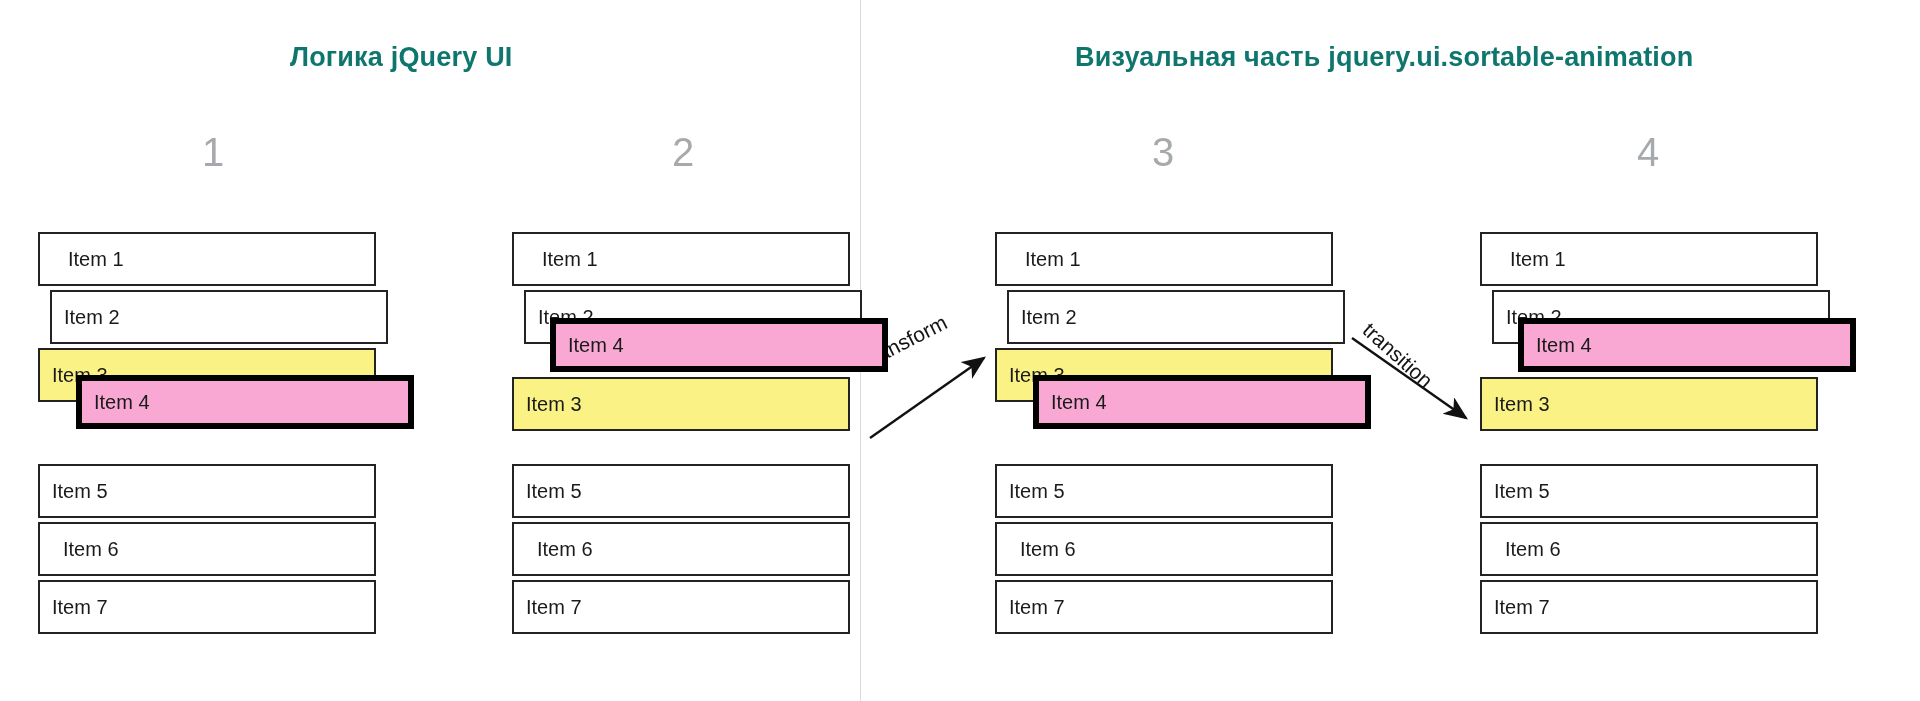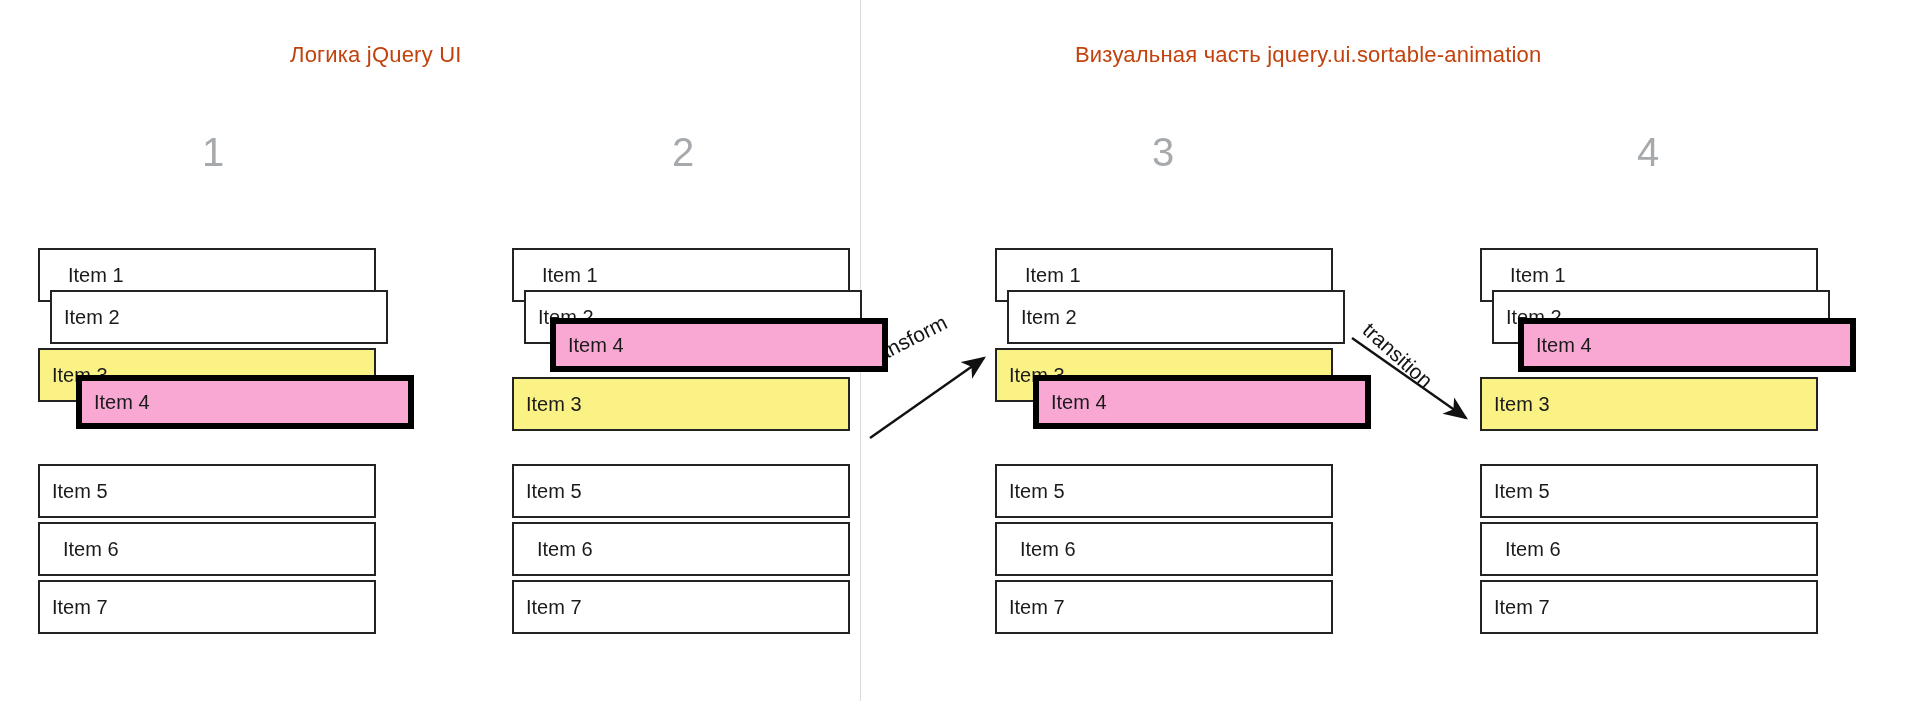--- a/index.html
+++ b/index.html
@@ -12,23 +12,23 @@
     height: 701px;
     position: relative;
     overflow: hidden;
     font-family: "Liberation Sans", sans-serif;
     color: #1a1a1a;
   }
 
   
   .panel-title {
     position: absolute;
-    font-size: 22px;
-    color: #c2410c;
-    font-weight: 400;
+    font-size: 27px;
+    color: #0f766e;
+    font-weight: 700;
     white-space: nowrap;
     letter-spacing: 0.2px;
   }
   #panel-title-left  { left: 290px;  top: 42px; }
   #panel-title-right { left: 1075px; top: 42px; }
 
   .divider {
     position: absolute;
     top: 0;
     width: 1px;
@@ -85,21 +85,21 @@
     border-color: #232323;
     z-index: 2;
   }
   .list-item.drag-helper {
     background: #f9a8d4;
     border: 6px solid #000000;
     z-index: 5;
   }
 
   
-  .row-0 { top: 16px; padding-left: 28px;   }
+  .row-0 { top: 0px; padding-left: 28px;   }
   .row-1 { top: 58px; margin-left: 12px;  }
   .row-2 { top: 116px; }
   .row-3 { top: 174px; }
   .row-4 { top: 232px; }
   .row-5 { top: 290px; padding-left: 23px; }
   .row-6 { top: 348px; text-align: right; }
 
   
   .shift-down { top: 145px; }
   .helper-a   { top: 143px; left: 38px;  }

